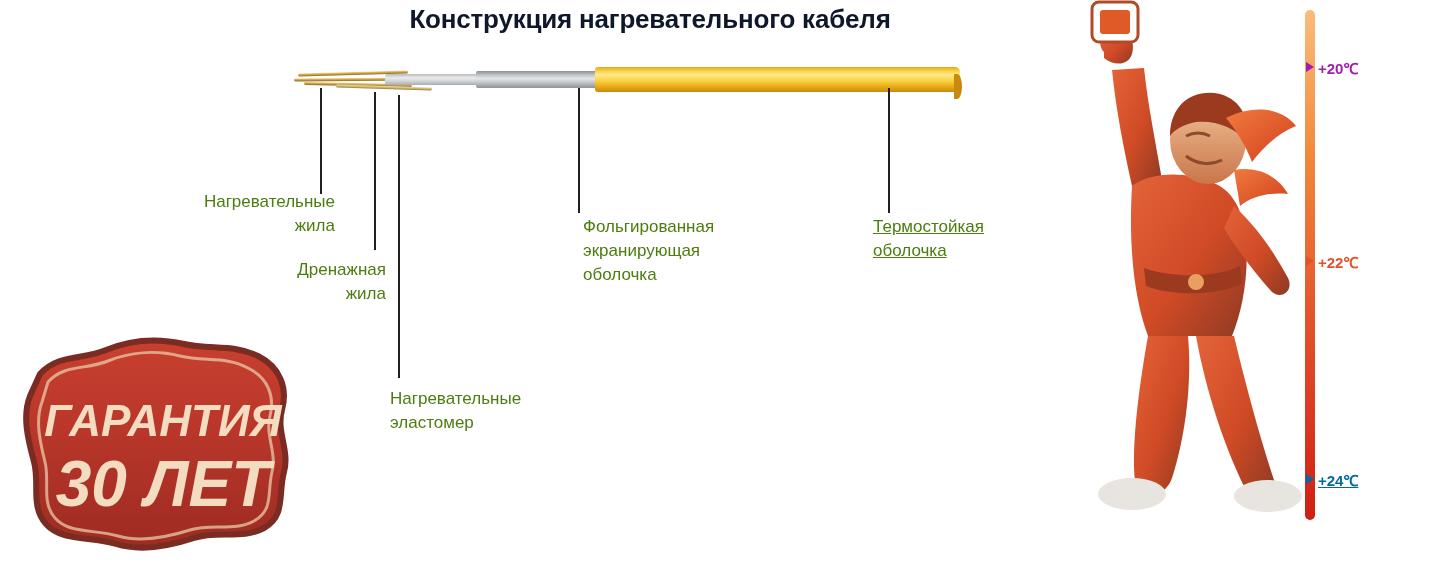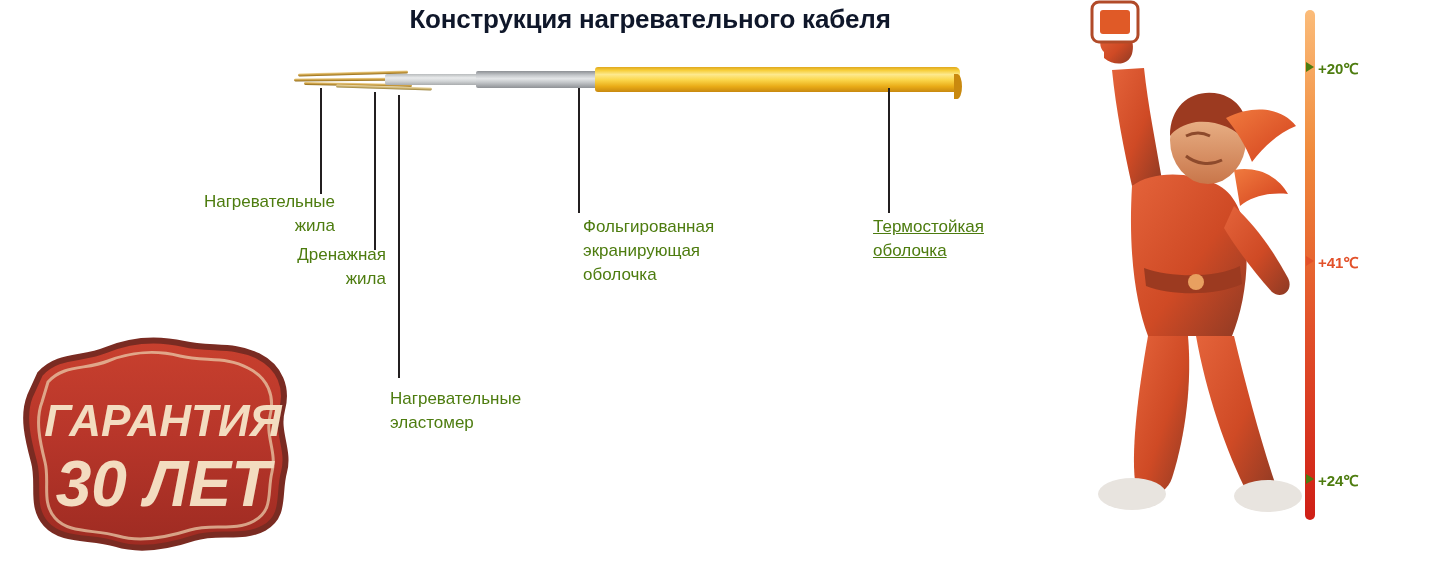--- a/index.html
+++ b/index.html
@@ -218,21 +218,21 @@
   <div class="leader" style="left:374px; top:92px; height:158px;"></div>
   <div class="leader" style="left:398px; top:95px; height:283px;"></div>
   <div class="leader" style="left:578px; top:88px; height:125px;"></div>
   <div class="leader" style="left:888px; top:88px; height:125px;"></div>
 
   <div class="label right" style="left:140px; top:190px; width:195px;">
     <div>Нагревательные</div>
     <div>жила</div>
   </div>
 
-  <div class="label right" style="left:190px; top:243px; width:196px;">
+  <div class="label right" style="left:190px; top:258px; width:196px;">
     <div>Дренажная</div>
     <div>жила</div>
   </div>
 
   <div class="label" style="left:390px; top:387px; width:230px;">
     <div>Нагревательные</div>
     <div>эластомер</div>
   </div>
 
   <div class="label" style="left:583px; top:215px; width:230px;">
@@ -327,26 +327,26 @@
       <path d="M176,336 L214,336 C226,386 240,438 254,480
                C258,496 238,506 228,494 C206,452 186,392 176,336 Z" fill="url(#bodyG)"></path>
 
       <ellipse cx="112" cy="494" rx="34" ry="16" fill="#e8e4df"></ellipse>
       <ellipse cx="248" cy="496" rx="34" ry="16" fill="#e8e4df"></ellipse>
     </svg>
   </div>
 
   <div class="scale"></div>
 
-  <div class="tick" style="top:58px; color:#4d7c0f;">
+  <div class="tick" style="top:58px; color:#a21caf;">
     <span class="arrow"></span>
     <span>+20℃</span>
   </div>
   <div class="tick" style="top:252px; color:#e2512a;">
     <span class="arrow"></span>
-    <span>+41℃</span>
-  </div>
-  <div class="tick" style="top:470px; color:#4d7c0f;">
+    <span>+22℃</span>
+  </div>
+  <div class="tick" style="top:470px; color:#0369a1;text-decoration:underline;">
     <span class="arrow"></span>
     <span>+24℃</span>
   </div>
 
 </div>
 
 </body></html>

